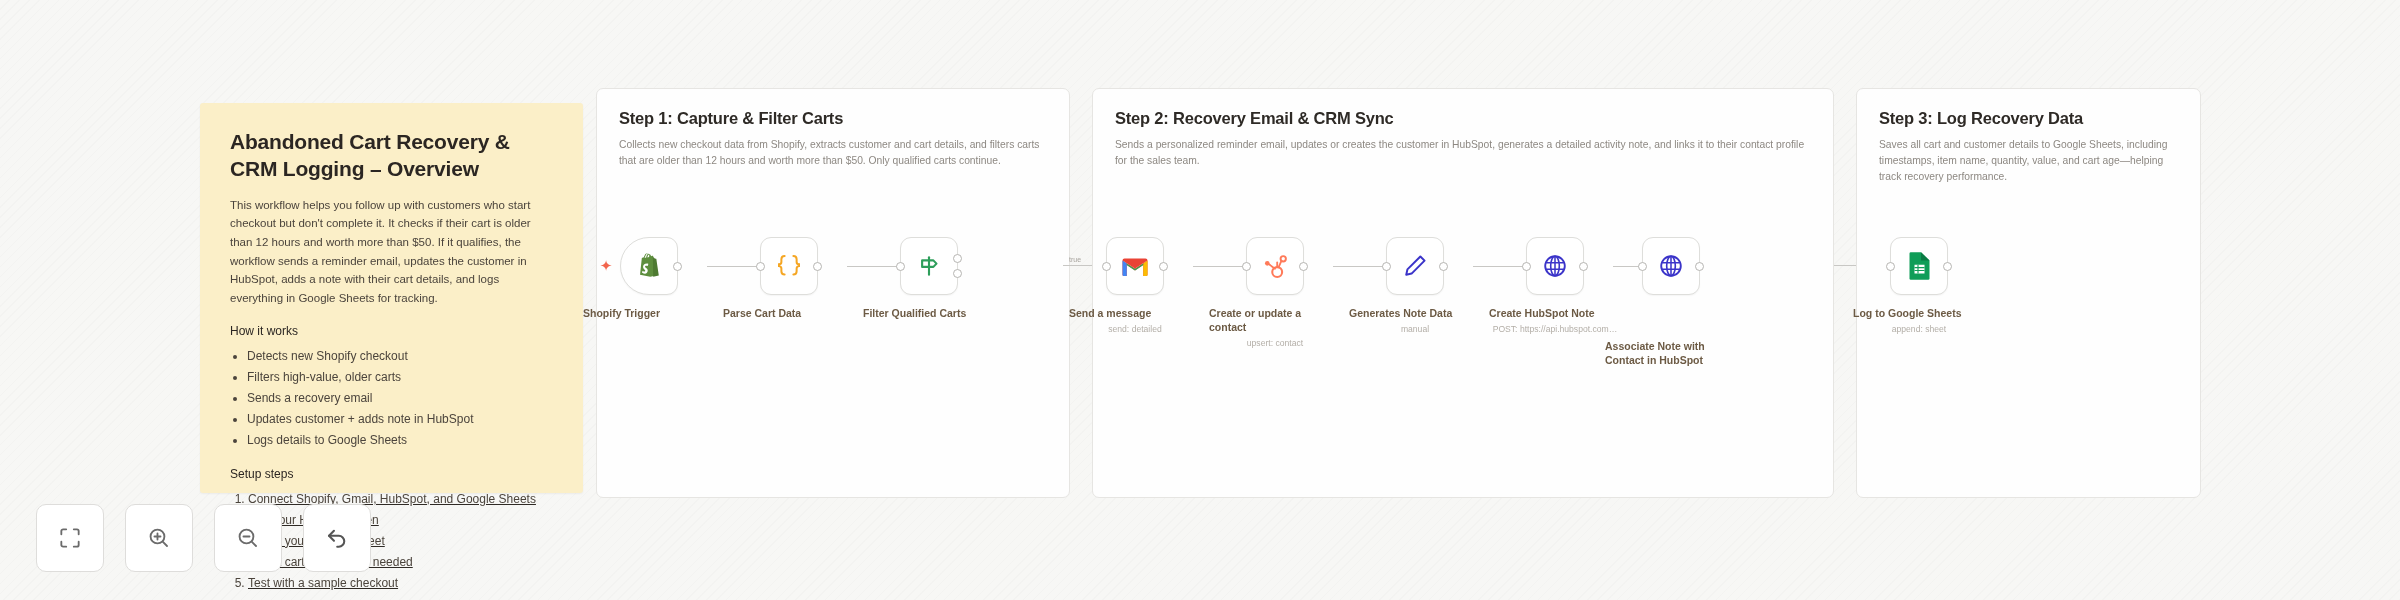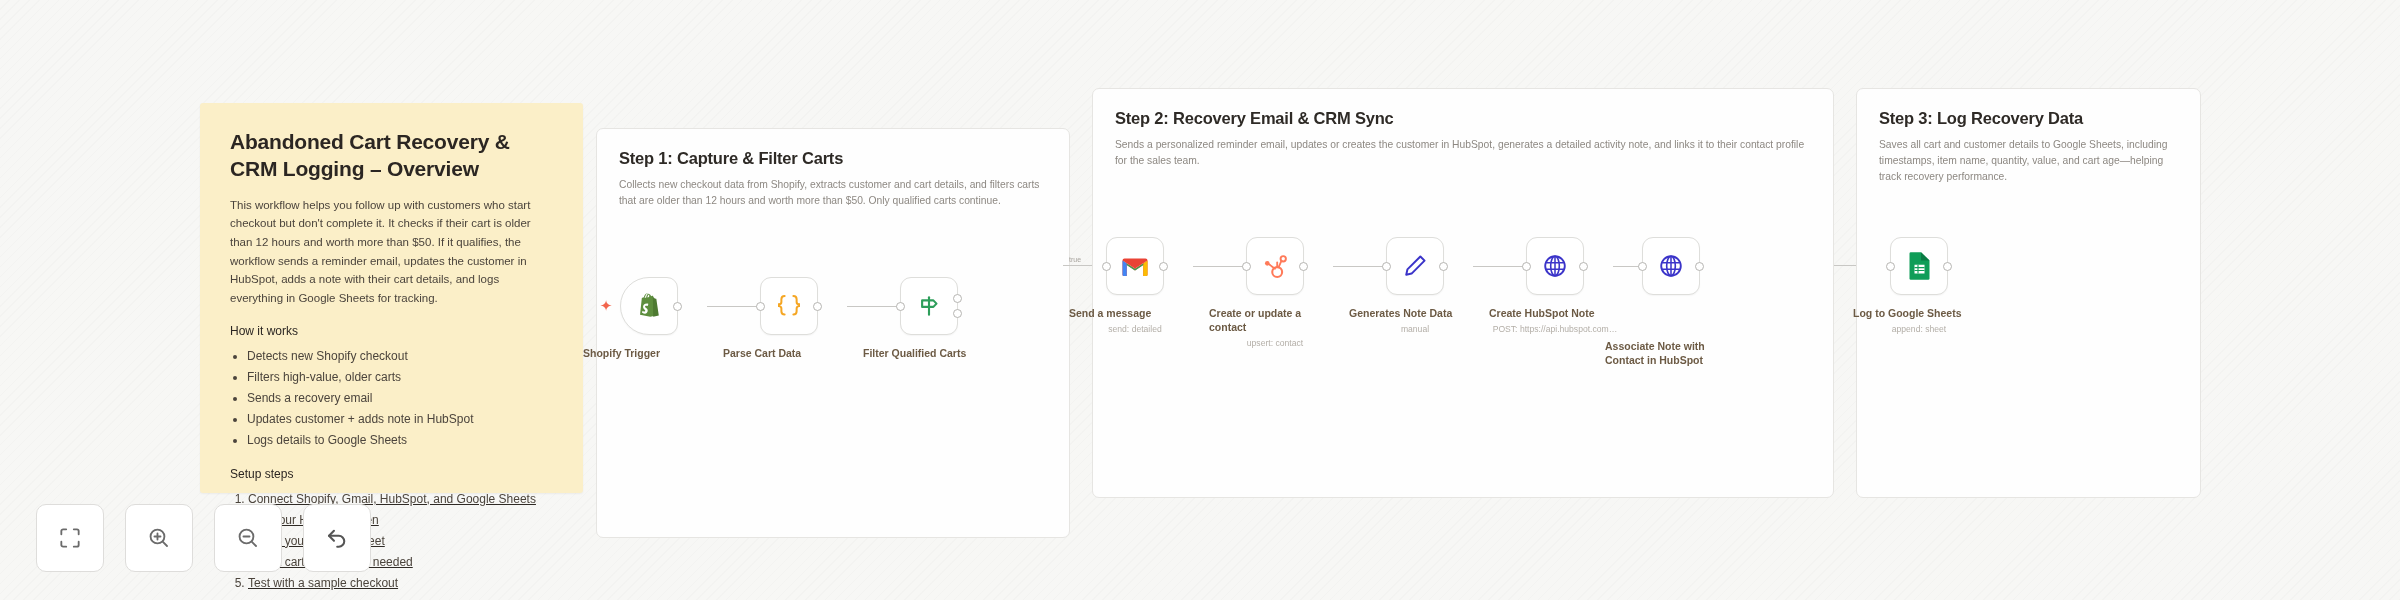--- a/index.html
+++ b/index.html
@@ -59,21 +59,21 @@
 
   
   .panel {
     position: absolute;
     top: 88px;
     background: #fefefe;
     border: 1px solid #e6e5e2;
     border-radius: 7px;
     padding: 20px 22px;
   }
-  #panel-1 { left: 596px;  width: 474px; height: 410px; margin-top: 40px; }
+  #panel-1 { left: 596px;  width: 474px; height: 410px; }
   #panel-2 { left: 1092px; width: 742px; height: 410px; }
   #panel-3 { left: 1856px; width: 345px; height: 410px; }
 
   .panel-title {
     font-size: 16.5px;
     font-weight: bold;
     color: #2e2a26;
     letter-spacing: -0.2px;
     margin-bottom: 9px;
   }

